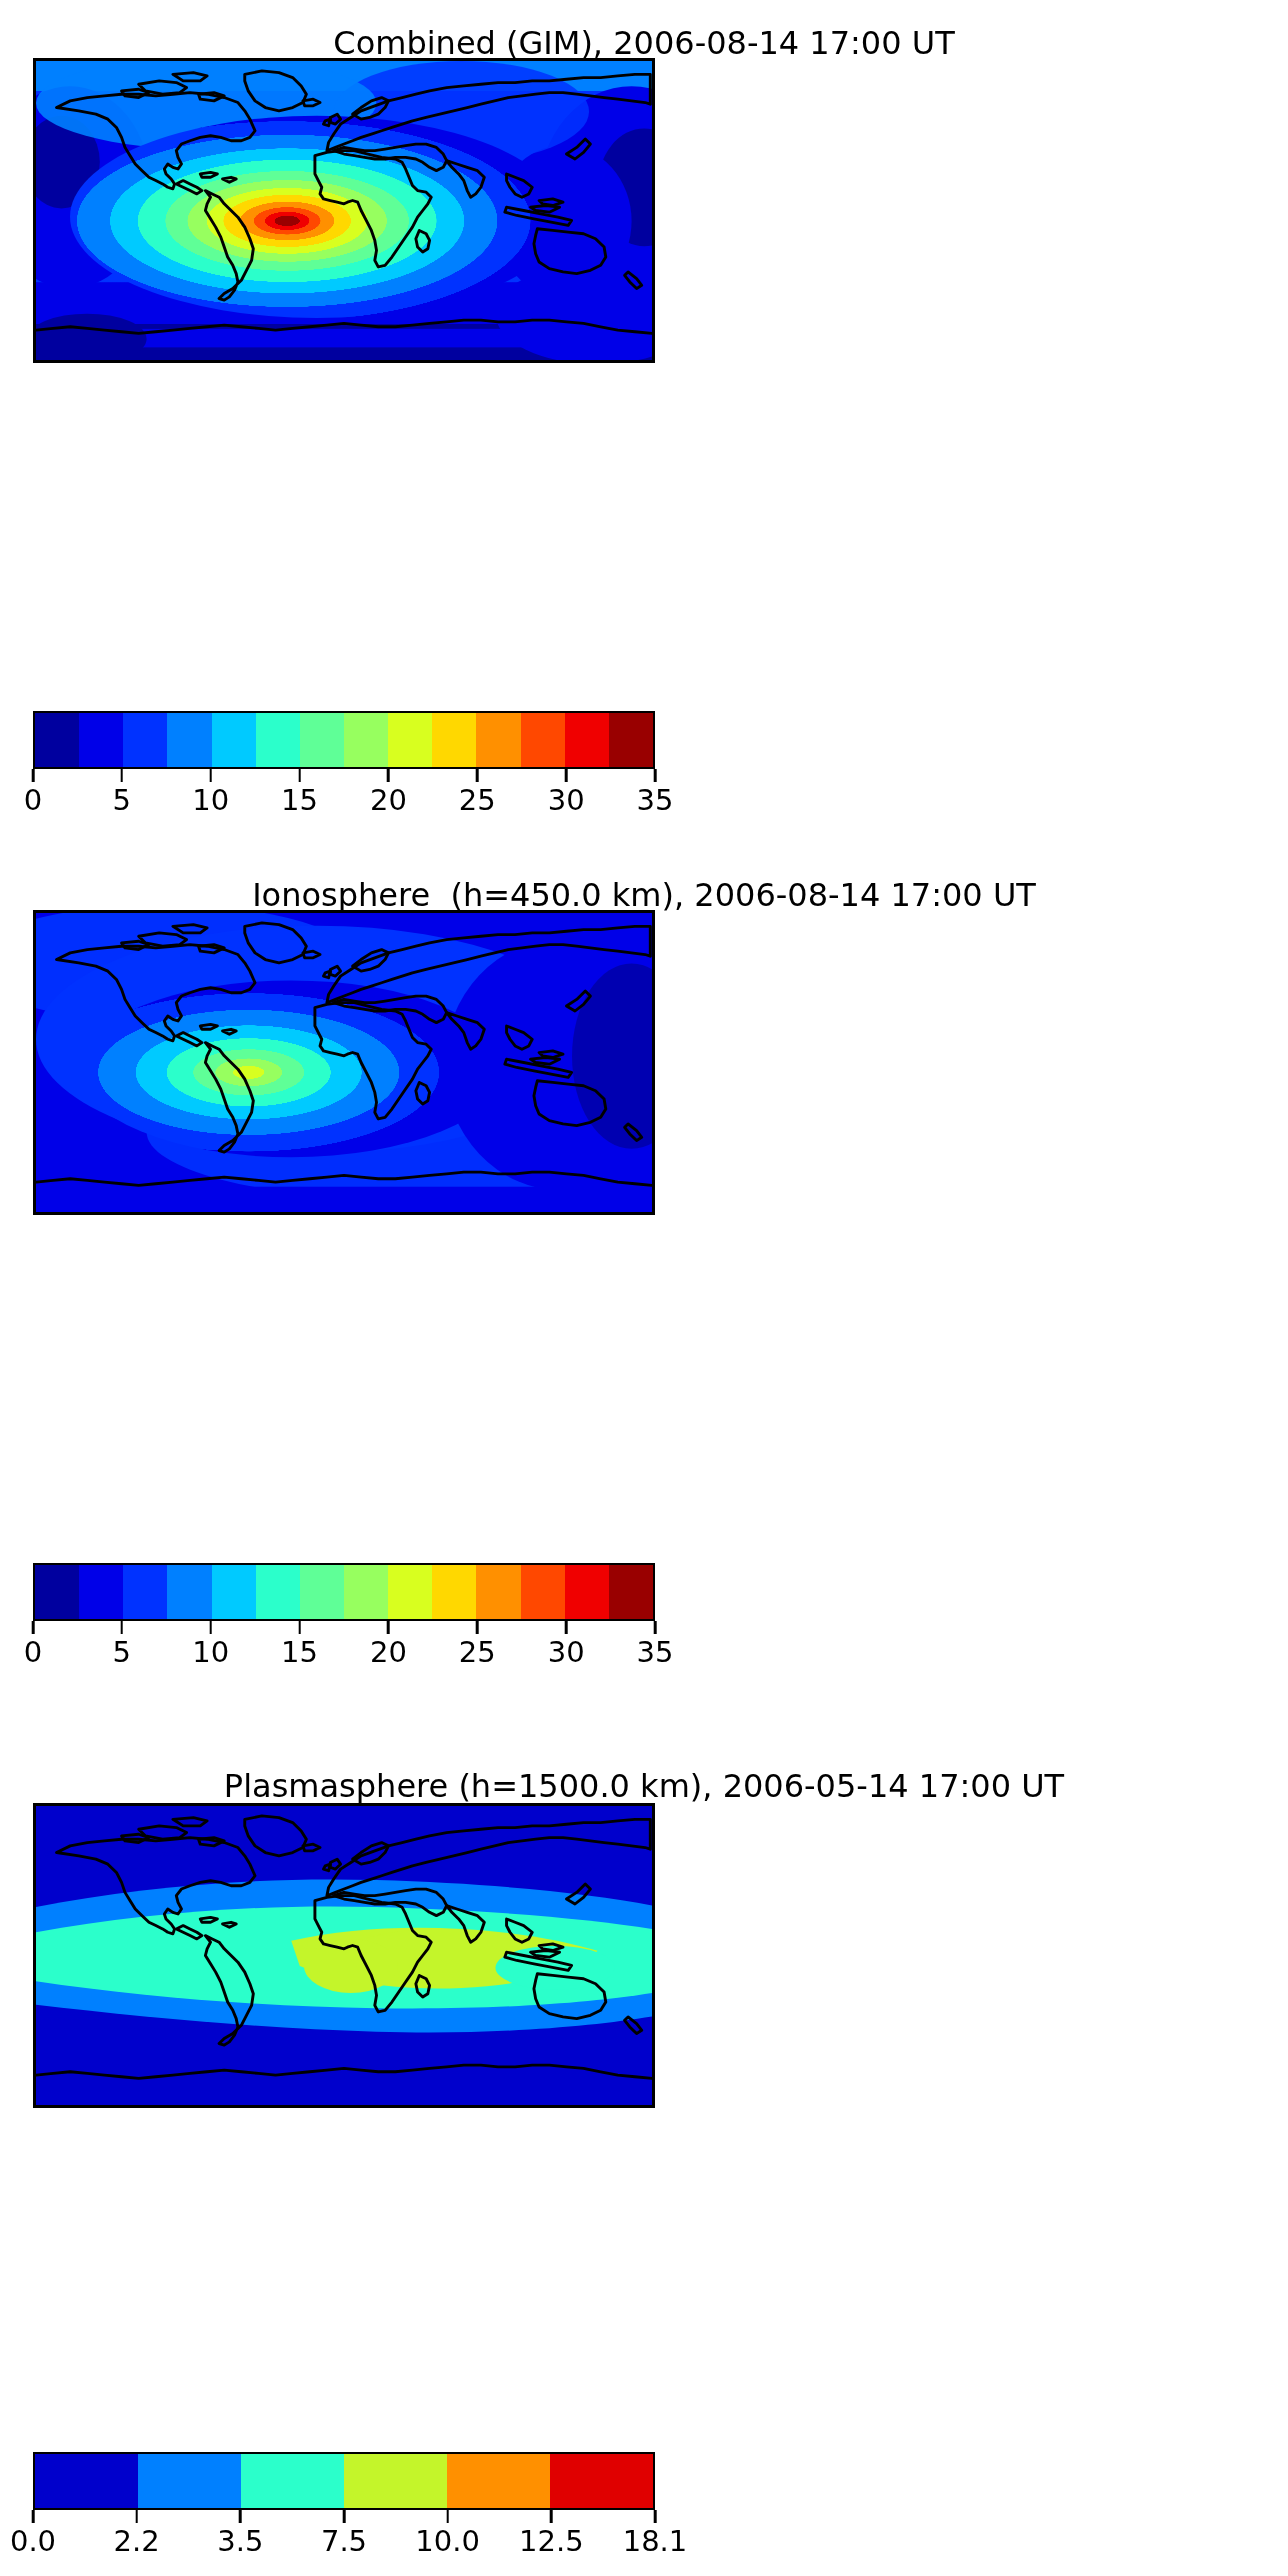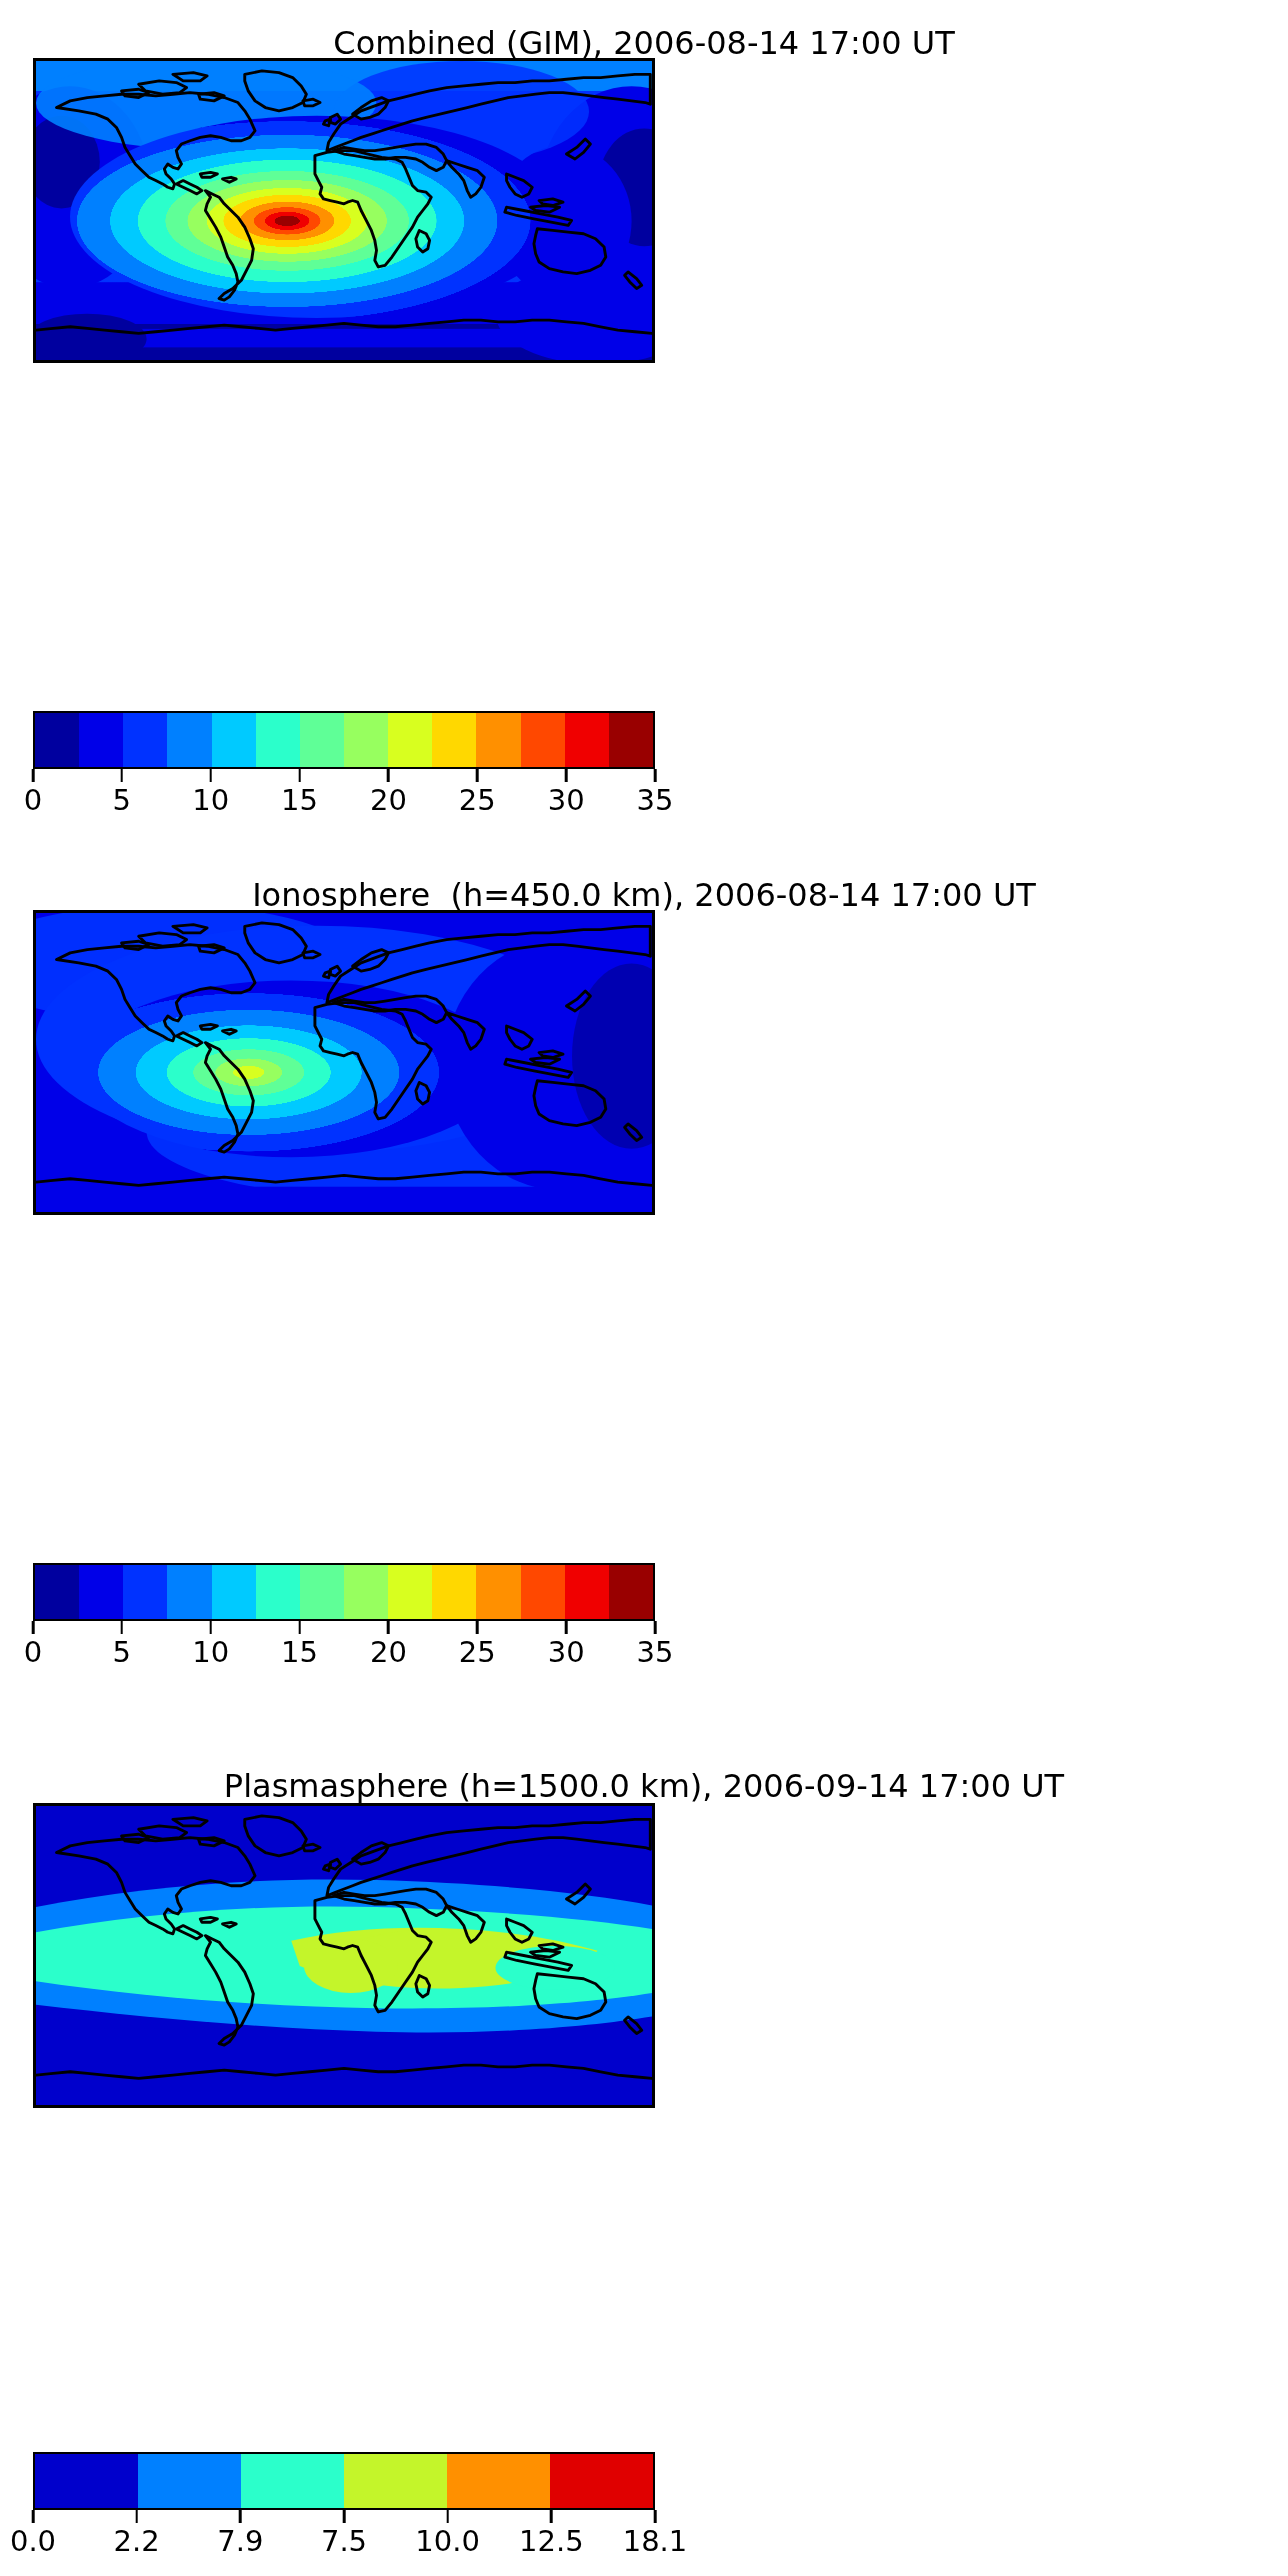--- a/index.html
+++ b/index.html
@@ -381,21 +381,21 @@
       <div class="cbar-label" style="left:28.5714%">10</div>
       <div class="cbar-label" style="left:42.8571%">15</div>
       <div class="cbar-label" style="left:57.1428%">20</div>
       <div class="cbar-label" style="left:71.4285%">25</div>
       <div class="cbar-label" style="left:85.7142%">30</div>
       <div class="cbar-label" style="left:100%">35</div>
     </div>
   </div>
 
   <div class="panel" style="top:1769px;height:807px;">
-    <div class="panel-title" style="top:-1.7px;">Plasmasphere (h=1500.0 km), 2006-09-14 17:00 UT</div>
+    <div class="panel-title" style="top:-1.7px;">Plasmasphere (h=1500.0 km), 2006-05-14 17:00 UT</div>
 
     <div class="map-frame" style="left:33px; top:34px; width:622px; height:305px;">
       <div class="field">
         <svg viewBox="0 0 724 355" preserveAspectRatio="none">
           <rect x="0" y="0" width="724" height="355" fill="#0000cc"></rect>
 
           <path d="M0,120 C120,96 260,84 400,88 C540,92 650,104 724,118
                    L724,250 C650,262 540,272 400,268 C260,264 120,250 0,236 Z" fill="#0080ff"></path>
           <path d="M0,150 C120,128 260,116 400,120 C540,124 650,134 724,146
                    L724,222 C650,234 540,242 400,240 C260,238 120,226 0,208 Z" fill="#2bffcb"></path>
@@ -458,21 +458,21 @@
       <div class="cbar-tick" style="left:16.6666%"></div>
       <div class="cbar-tick" style="left:33.3333%"></div>
       <div class="cbar-tick" style="left:50%"></div>
       <div class="cbar-tick" style="left:66.6666%"></div>
       <div class="cbar-tick" style="left:83.3333%"></div>
       <div class="cbar-tick" style="left:100%"></div>
     </div>
     <div class="cbar-labels" style="left:33px; top:755px; width:622px;">
       <div class="cbar-label" style="left:0%">0.0</div>
       <div class="cbar-label" style="left:16.6666%">2.2</div>
-      <div class="cbar-label" style="left:33.3333%">7.9</div>
+      <div class="cbar-label" style="left:33.3333%">3.5</div>
       <div class="cbar-label" style="left:50%">7.5</div>
       <div class="cbar-label" style="left:66.6666%">10.0</div>
       <div class="cbar-label" style="left:83.3333%">12.5</div>
       <div class="cbar-label" style="left:100%">18.1</div>
     </div>
   </div>
 
 </div>
 
 

